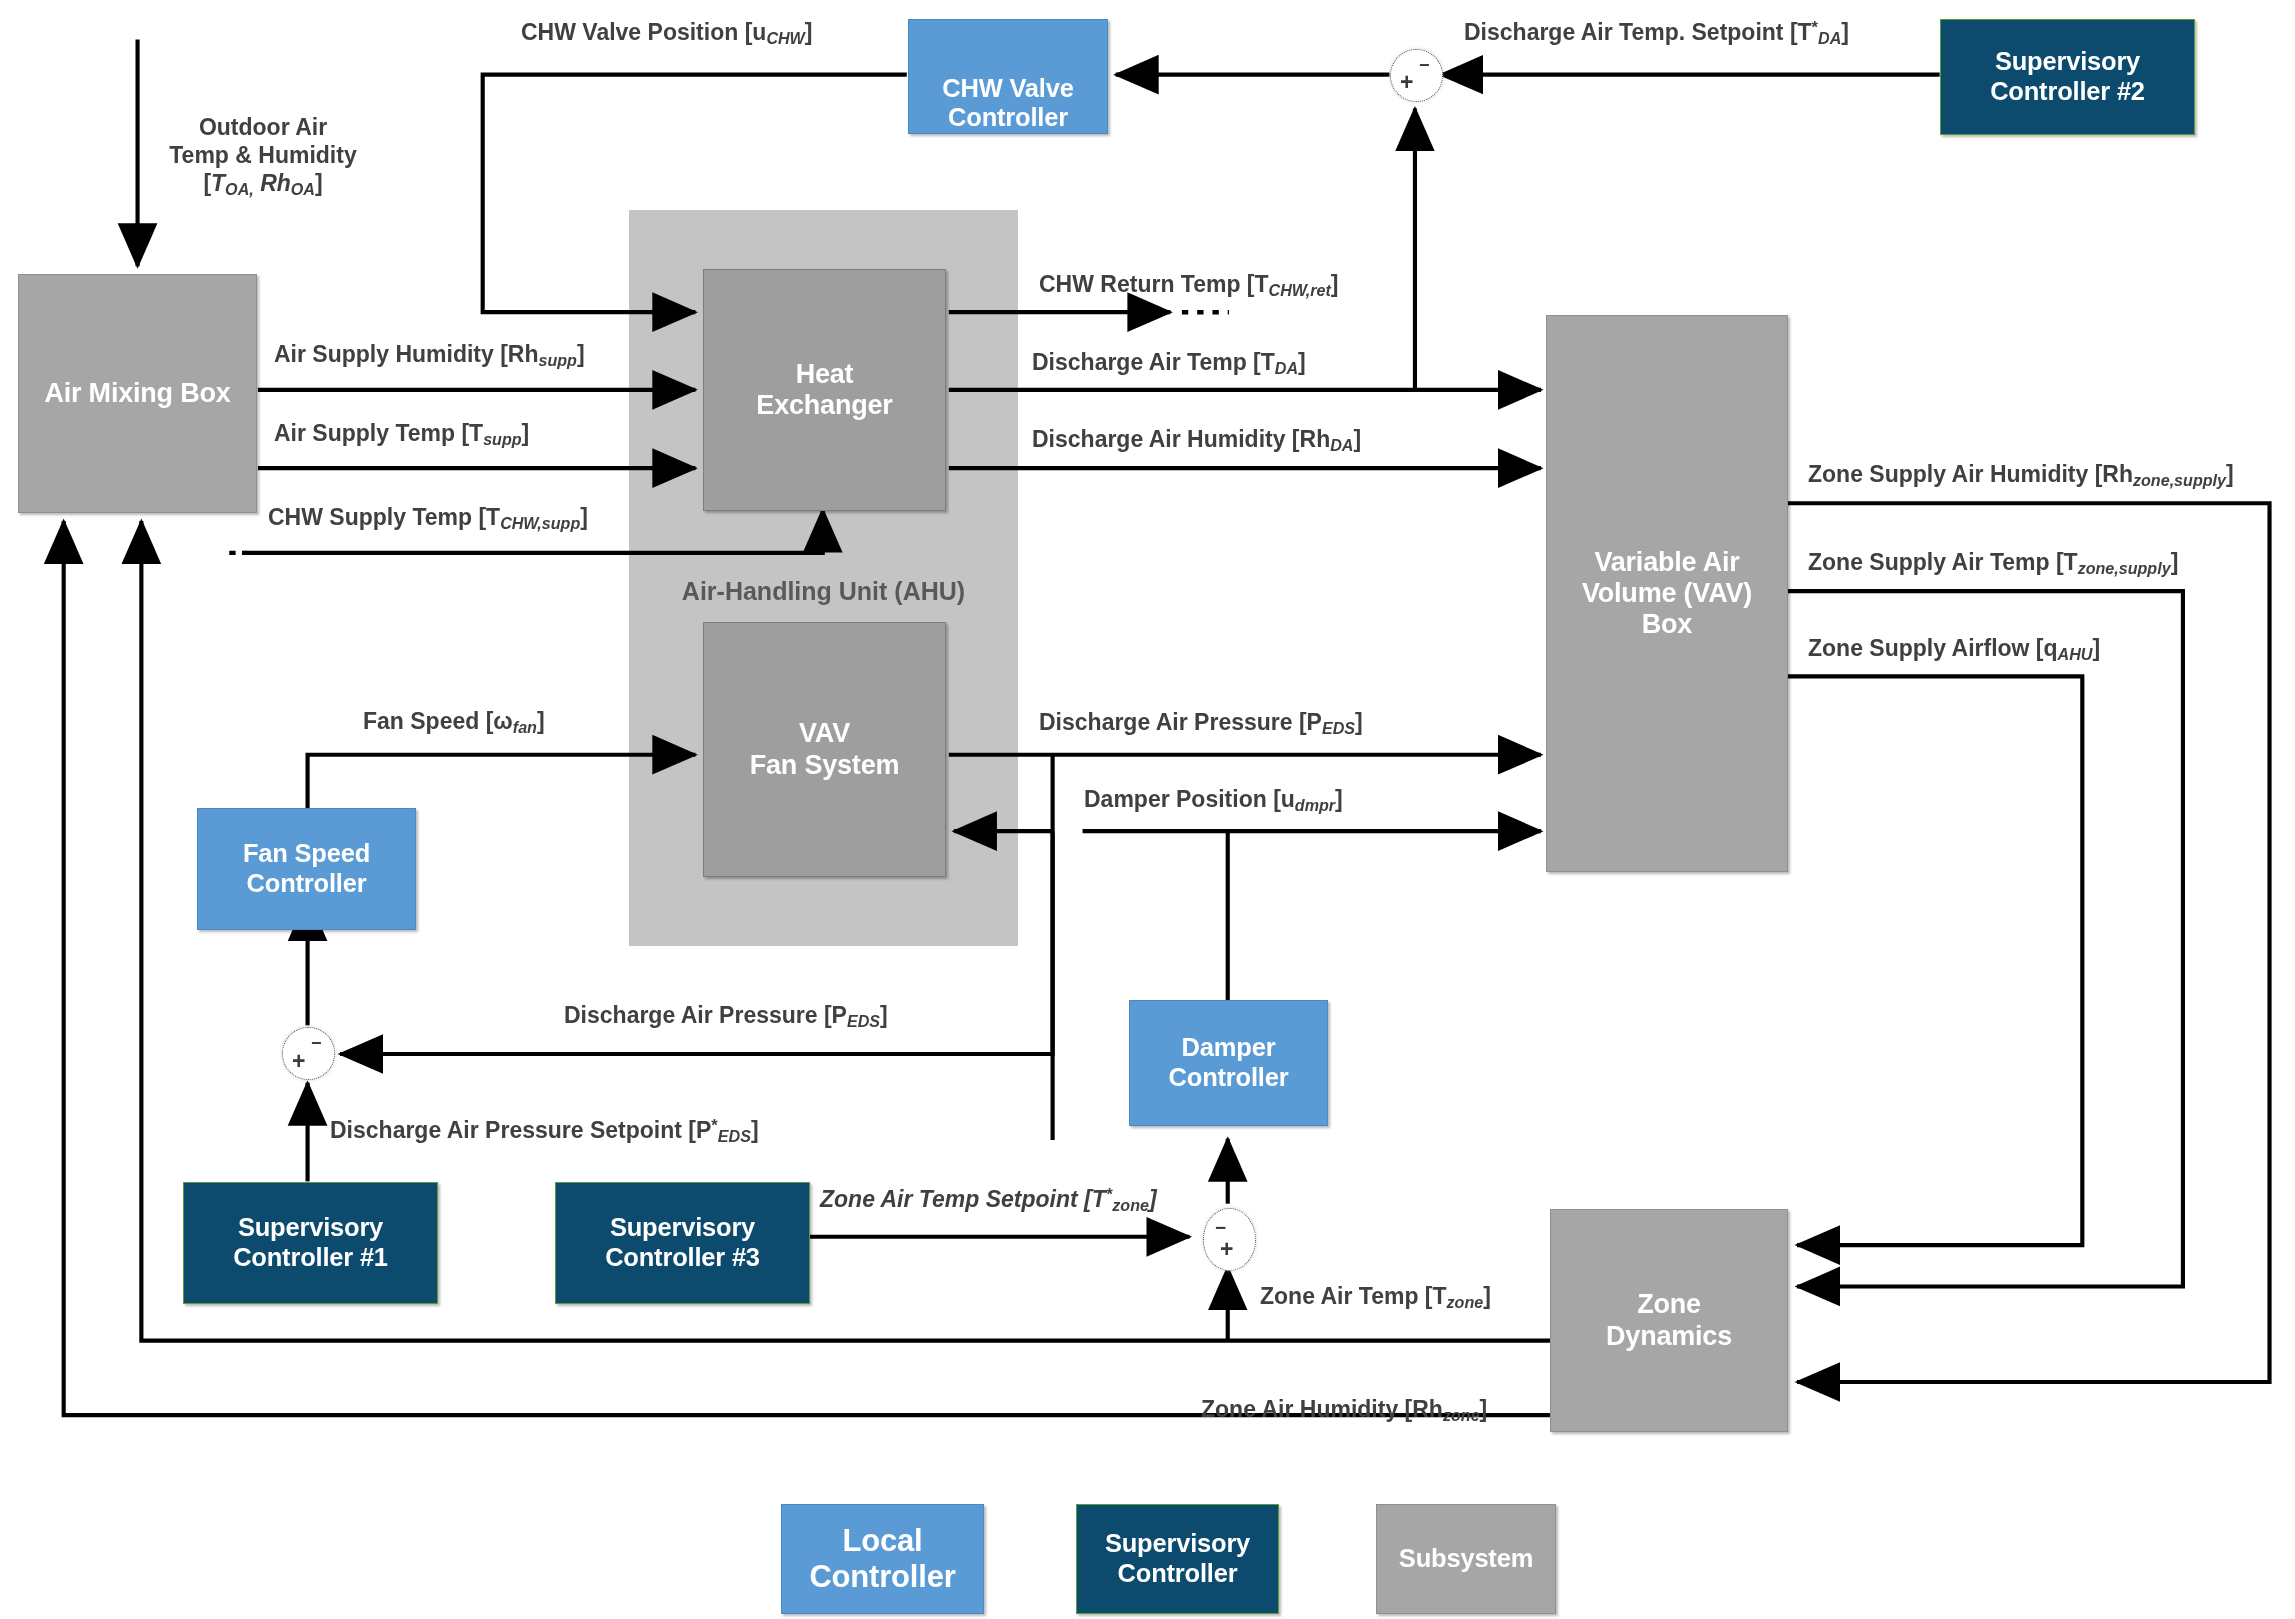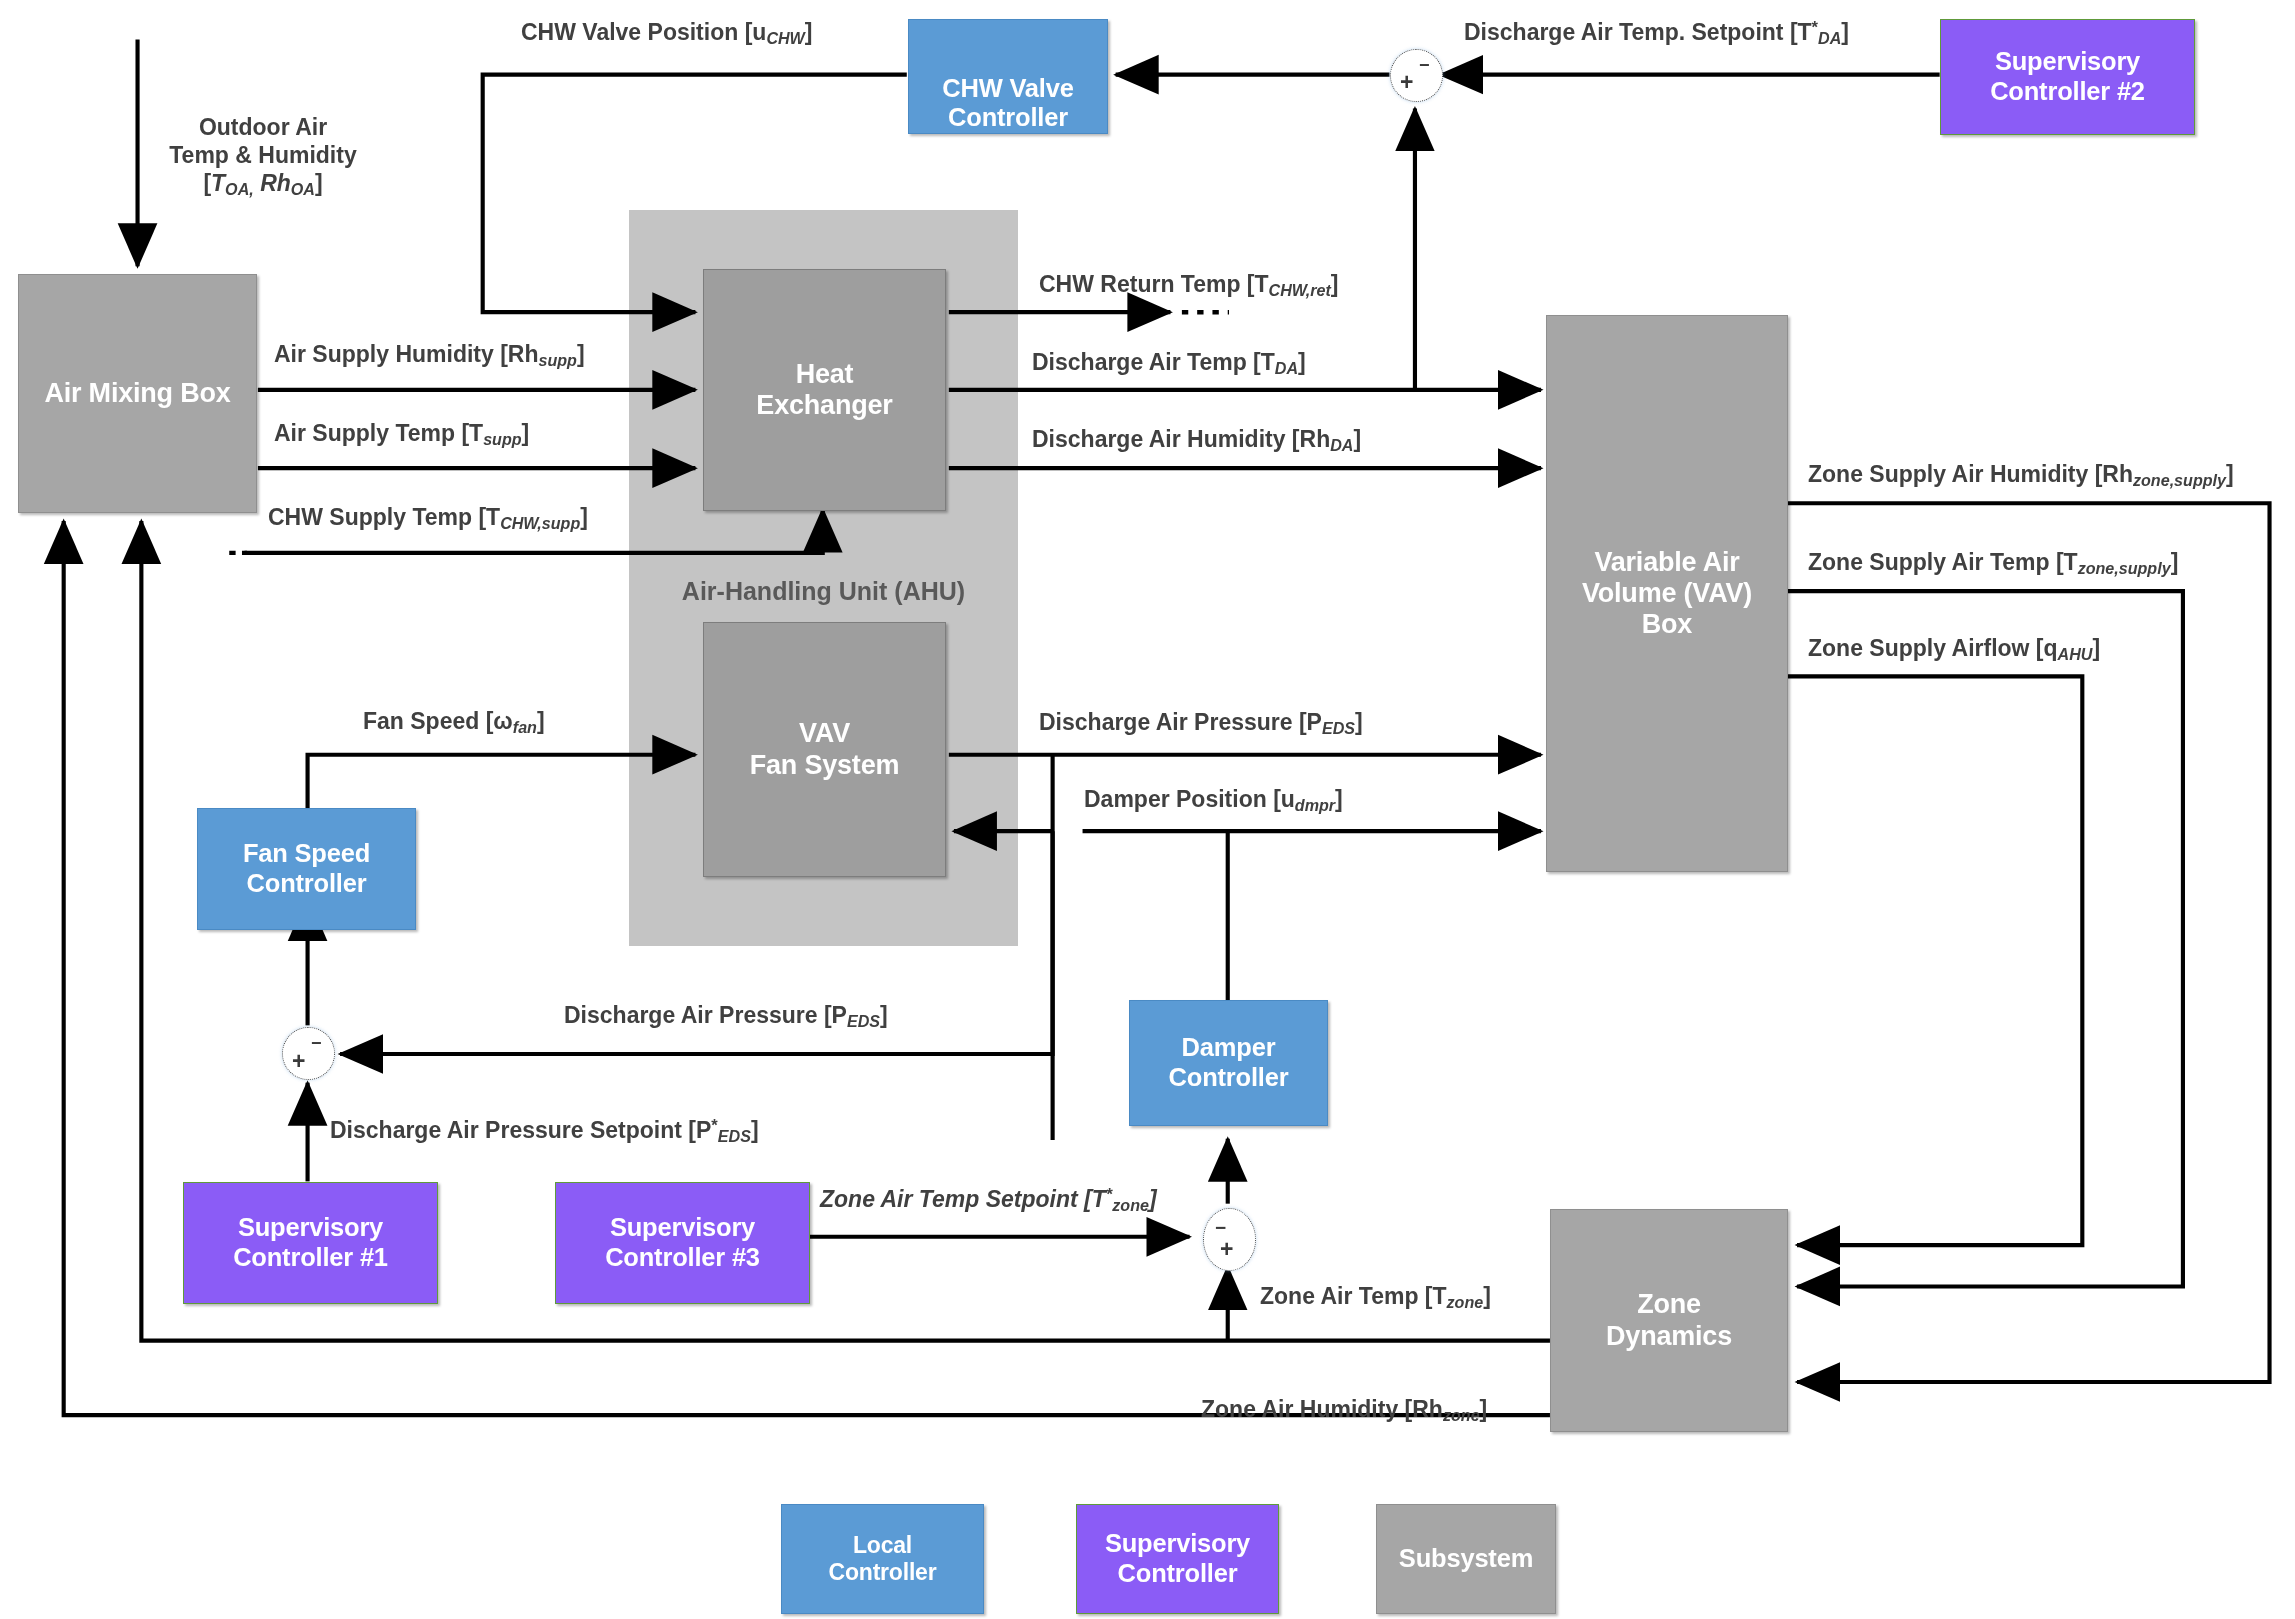--- a/index.html
+++ b/index.html
@@ -30,21 +30,21 @@
     background:#9e9e9e;
     border:1.3px solid #7d7d7d;
     box-shadow:1.9px 1.9px 2.5px rgba(0,0,0,0.28);
   }
   .blk.local{
     background:#5b9bd5;
     border:1.3px solid #4a8ac4;
     box-shadow:1.9px 1.9px 2.5px rgba(0,0,0,0.28);
   }
   .blk.supv{
-    background:#8b5cf6;
+    background:#0c4a6e;
     border:1.3px solid #5f9a3a;
     box-shadow:1.9px 1.9px 2.5px rgba(0,0,0,0.28);
   }
   .ahu-wrap{
     position:absolute;
     background:#c4c4c4;
     z-index:2;
   }
   .ahu-label{
     position:absolute;
@@ -306,21 +306,21 @@
   </div>
 
   <div class="lbl" style="left:1260px;top:1282px;font-size:23px;">
     <span>Zone Air Temp [T</span><sub>zone</sub>]
   </div>
 
   <div class="lbl" style="left:1201px;top:1355px;font-size:23px;margin-top:40px;">
     <span>Zone Air Humidity [Rh</span><sub>zone</sub>]
   </div>
 
-  <div class="blk local" style="left:781px;top:1504px;width:203px;height:110px;font-size:23px;flex-direction:column;">
+  <div class="blk local" style="left:781px;top:1504px;width:203px;height:110px;font-size:31px;flex-direction:column;">
     <span>Local</span>
     <span>Controller</span>
   </div>
 
   <div class="blk supv" style="left:1076px;top:1504px;width:203px;height:110px;font-size:25.5px;flex-direction:column;">
     <span>Supervisory</span>
     <span>Controller</span>
   </div>
 
   <div class="blk sub" style="left:1376px;top:1504px;width:180px;height:110px;font-size:25.5px;flex-direction:column;">

